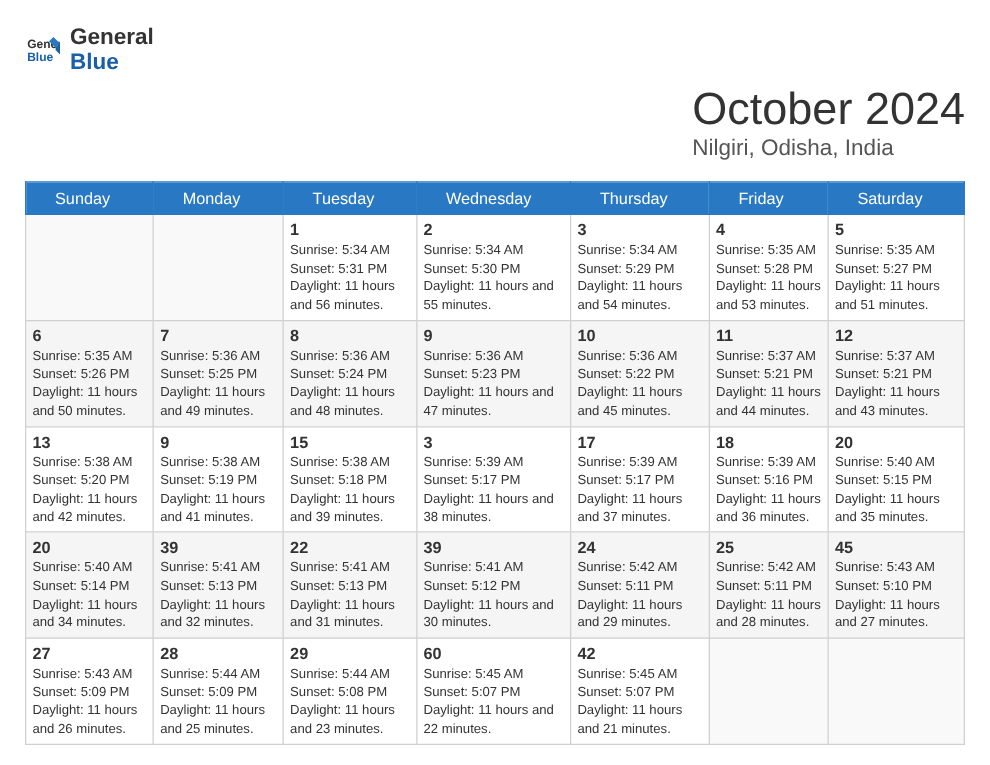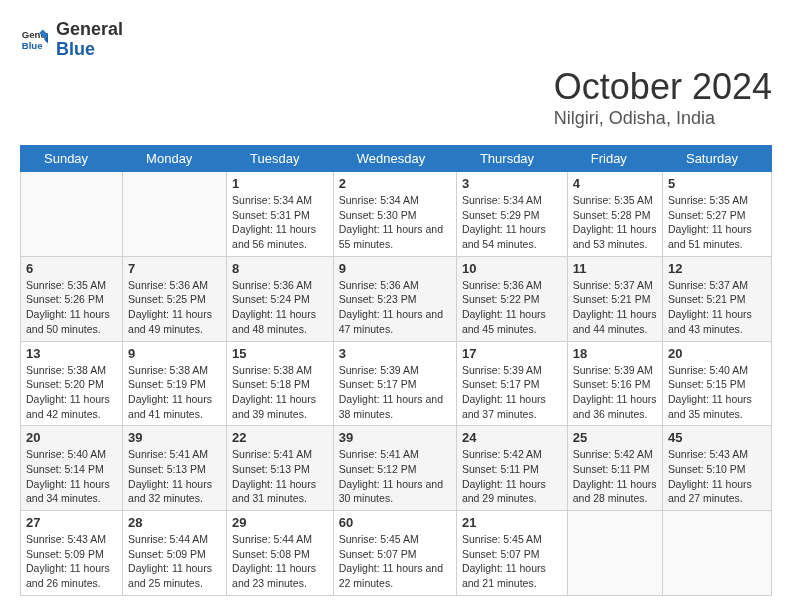--- a/index.html
+++ b/index.html
@@ -247,20 +247,20 @@
         </td>
         <td>
           <span class="day-num">29</span>
           <div class="day-info">Sunrise: 5:44 AM<br>Sunset: 5:08 PM<br>Daylight: 11 hours and 23 minutes.</div>
         </td>
         <td>
           <span class="day-num">60</span>
           <div class="day-info">Sunrise: 5:45 AM<br>Sunset: 5:07 PM<br>Daylight: 11 hours and 22 minutes.</div>
         </td>
         <td>
-          <span class="day-num">21</span>
+          <span class="day-num">42</span>
           <div class="day-info">Sunrise: 5:45 AM<br>Sunset: 5:07 PM<br>Daylight: 11 hours and 21 minutes.</div>
         </td>
         <td class="empty-cell"></td>
         <td class="empty-cell"></td>
       </tr>
     </tbody>
 </table>
 
 </body></html>

